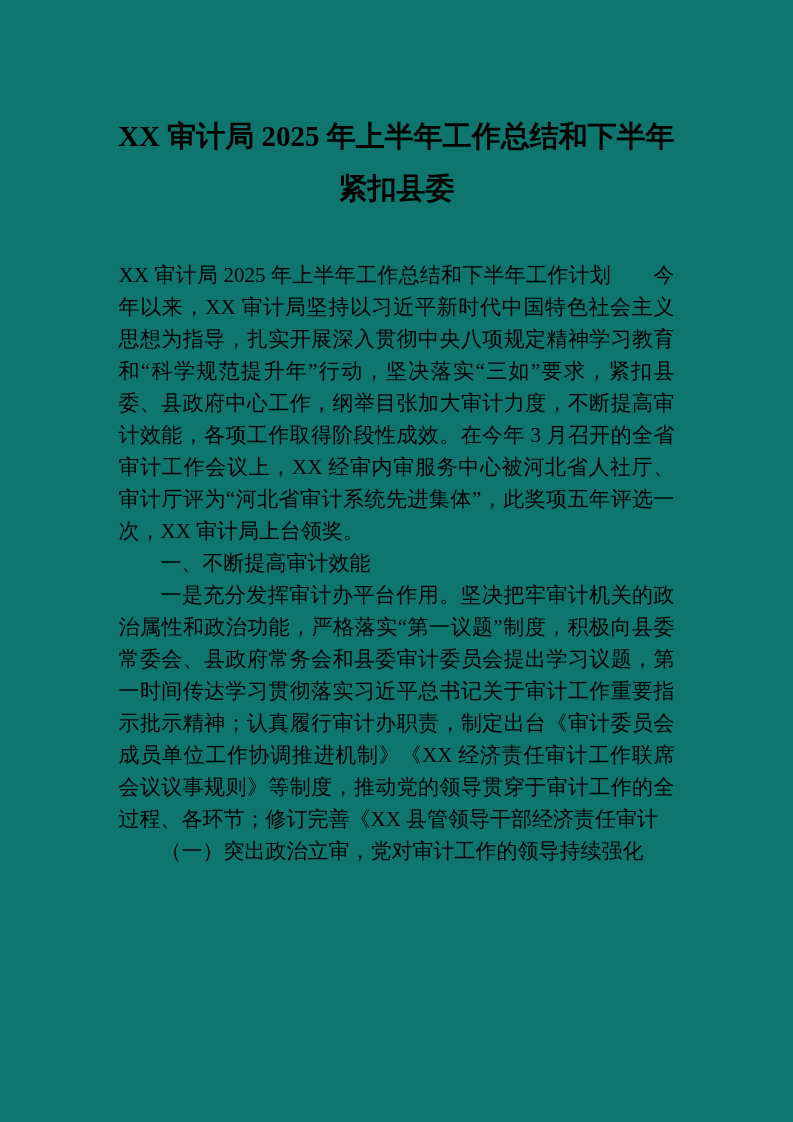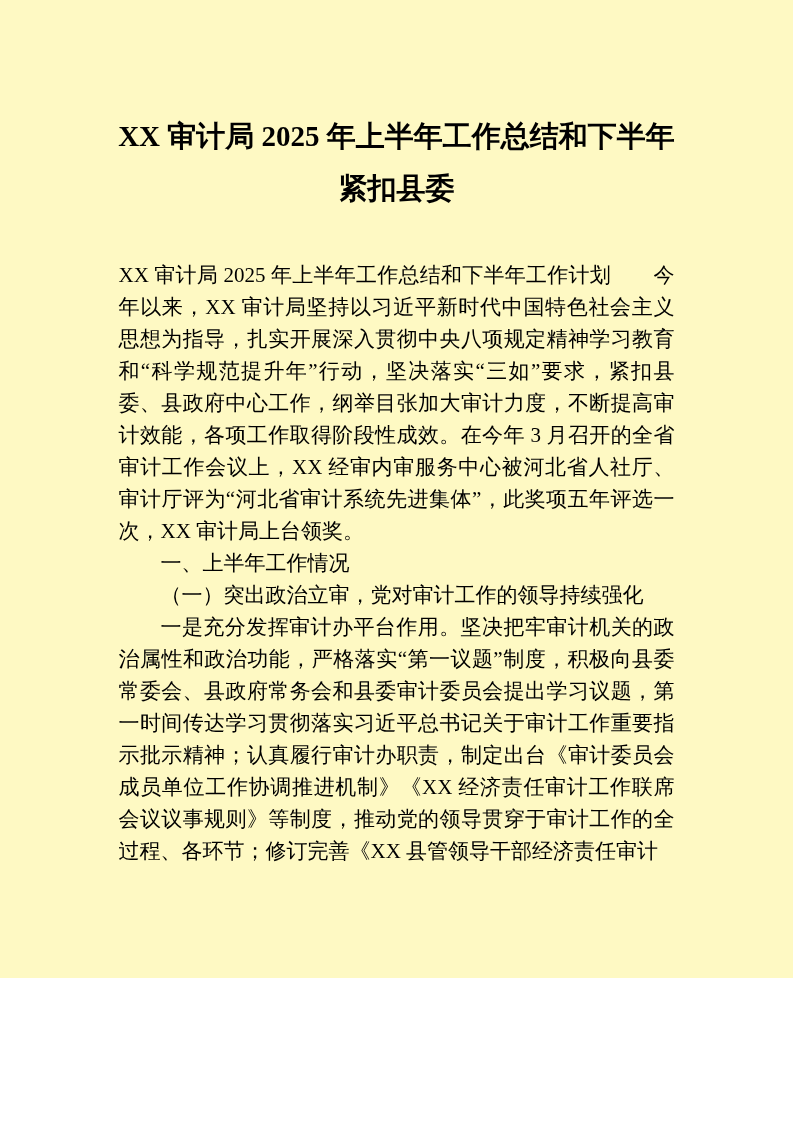--- a/index.html
+++ b/index.html
@@ -3,22 +3,22 @@
 <meta charset="utf-8">
 <style>
   html, body {
     margin: 0;
     padding: 0;
     background: #ffffff;
   }
   .page {
     position: relative;
     width: 793px;
-    height: 978px;
-    background: #fef9c3;
+    height: 1122px;
+    background: #0f766e;
     color: #000000;
     font-family: "Liberation Serif", "DejaVu Serif", serif;
     overflow: hidden;
   }
   .doc-title {
     margin: 110px 56px 0 56px;
     text-align: center;
     font-weight: bold;
     font-size: 29px;
     line-height: 52px;
@@ -46,18 +46,18 @@
 
 <div class="page">
 
   <div class="doc-title">
     <div>XX 审计局 2025 年上半年工作总结和下半年</div>
     <div>紧扣县委</div>
   </div>
 
   <div class="doc-body">
     <p>XX 审计局 2025 年上半年工作总结和下半年工作计划　　今年以来，XX 审计局坚持以习近平新时代中国特色社会主义思想为指导，扎实开展深入贯彻中央八项规定精神学习教育和“科学规范提升年”行动，坚决落实“三如”要求，紧扣县委、县政府中心工作，纲举目张加大审计力度，不断提高审计效能，各项工作取得阶段性成效。在今年 3 月召开的全省审计工作会议上，XX 经审内审服务中心被河北省人社厅、审计厅评为“河北省审计系统先进集体”，此奖项五年评选一次，XX 审计局上台领奖。</p>
-    <p class="indent">一、上半年工作情况</p>
+    <p class="indent">一、不断提高审计效能</p>
+    <p class="indent">一是充分发挥审计办平台作用。坚决把牢审计机关的政治属性和政治功能，严格落实“第一议题”制度，积极向县委常委会、县政府常务会和县委审计委员会提出学习议题，第一时间传达学习贯彻落实习近平总书记关于审计工作重要指示批示精神；认真履行审计办职责，制定出台《审计委员会成员单位工作协调推进机制》《XX 经济责任审计工作联席会议议事规则》等制度，推动党的领导贯穿于审计工作的全过程、各环节；修订完善《XX 县管领导干部经济责任审计</p>
     <p class="indent">（一）突出政治立审，党对审计工作的领导持续强化</p>
-    <p class="indent">一是充分发挥审计办平台作用。坚决把牢审计机关的政治属性和政治功能，严格落实“第一议题”制度，积极向县委常委会、县政府常务会和县委审计委员会提出学习议题，第一时间传达学习贯彻落实习近平总书记关于审计工作重要指示批示精神；认真履行审计办职责，制定出台《审计委员会成员单位工作协调推进机制》《XX 经济责任审计工作联席会议议事规则》等制度，推动党的领导贯穿于审计工作的全过程、各环节；修订完善《XX 县管领导干部经济责任审计</p>
   </div>
 
 </div>
 
 </body></html>

